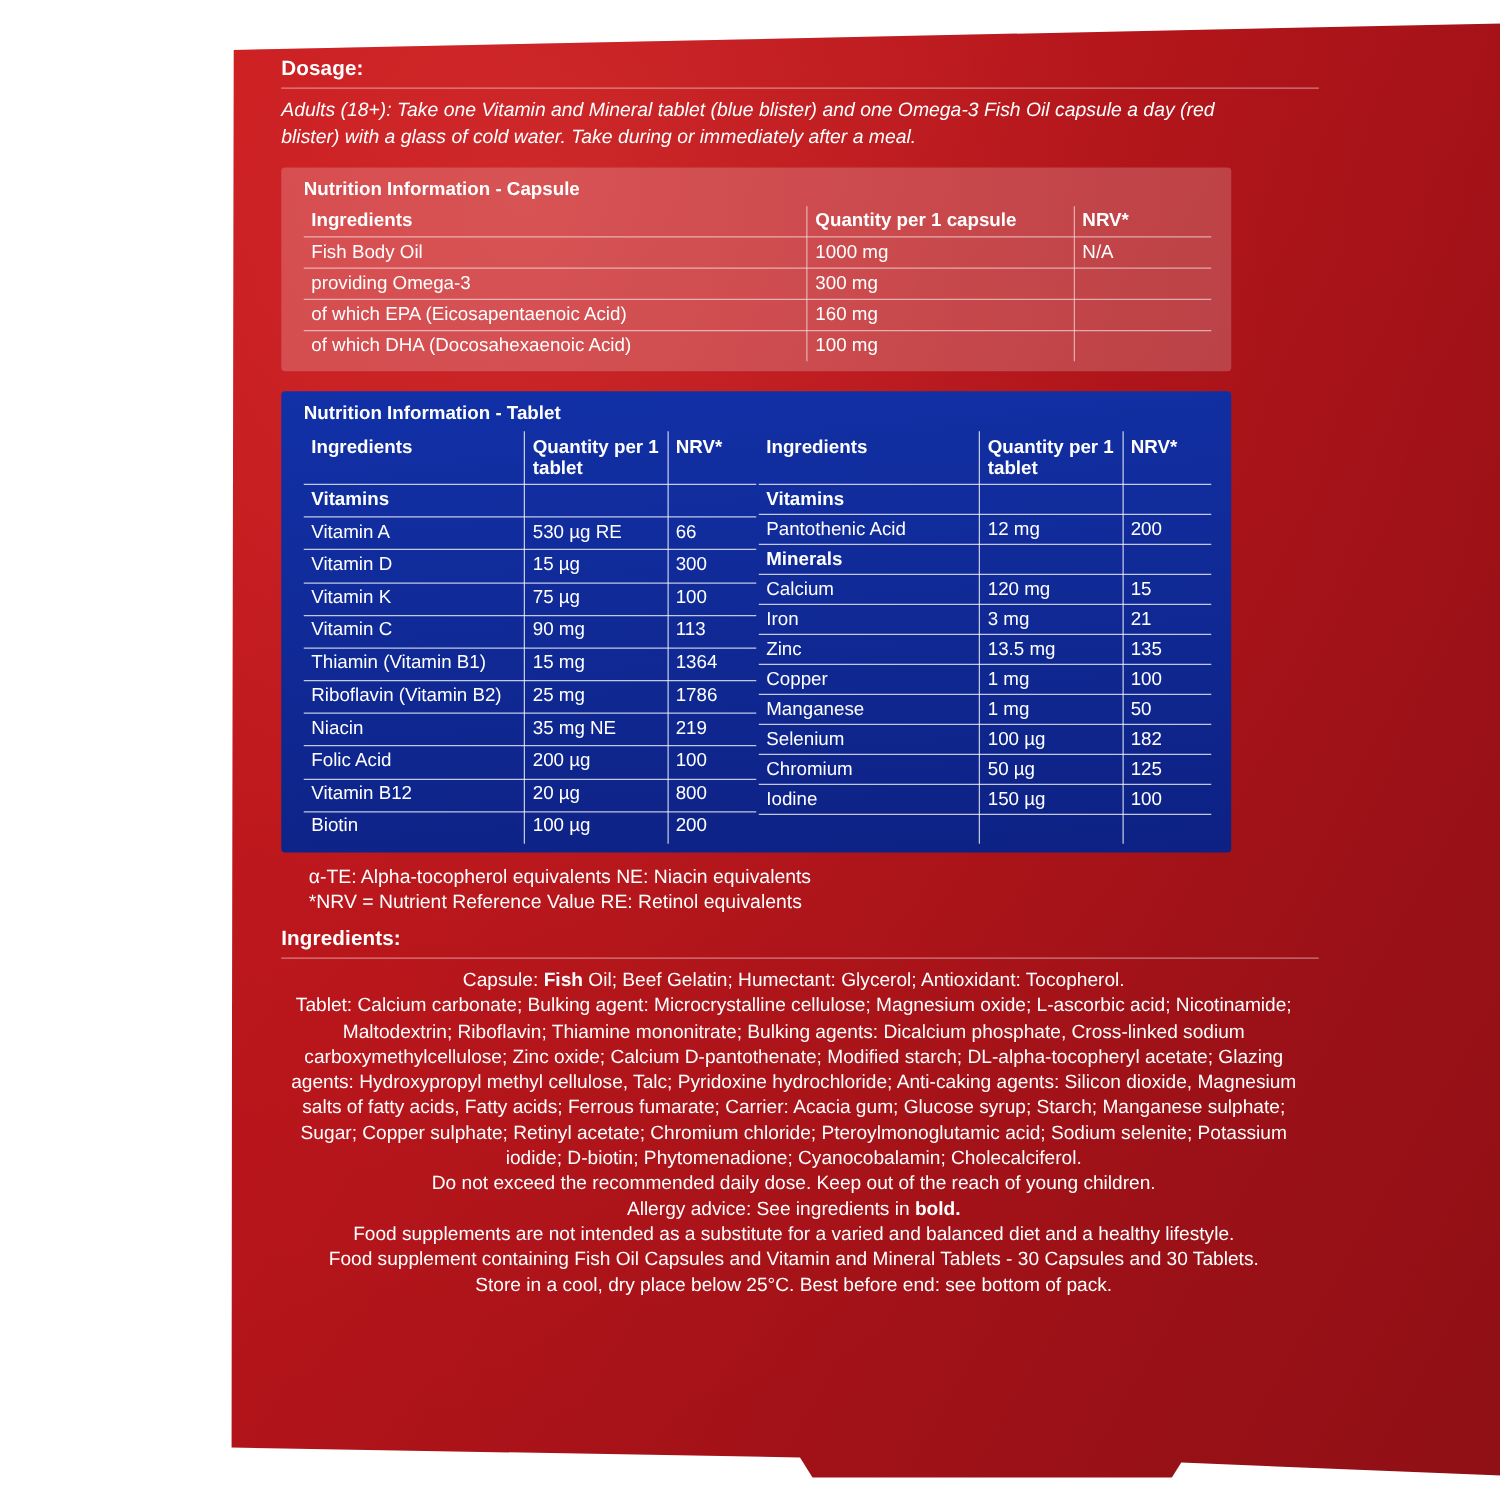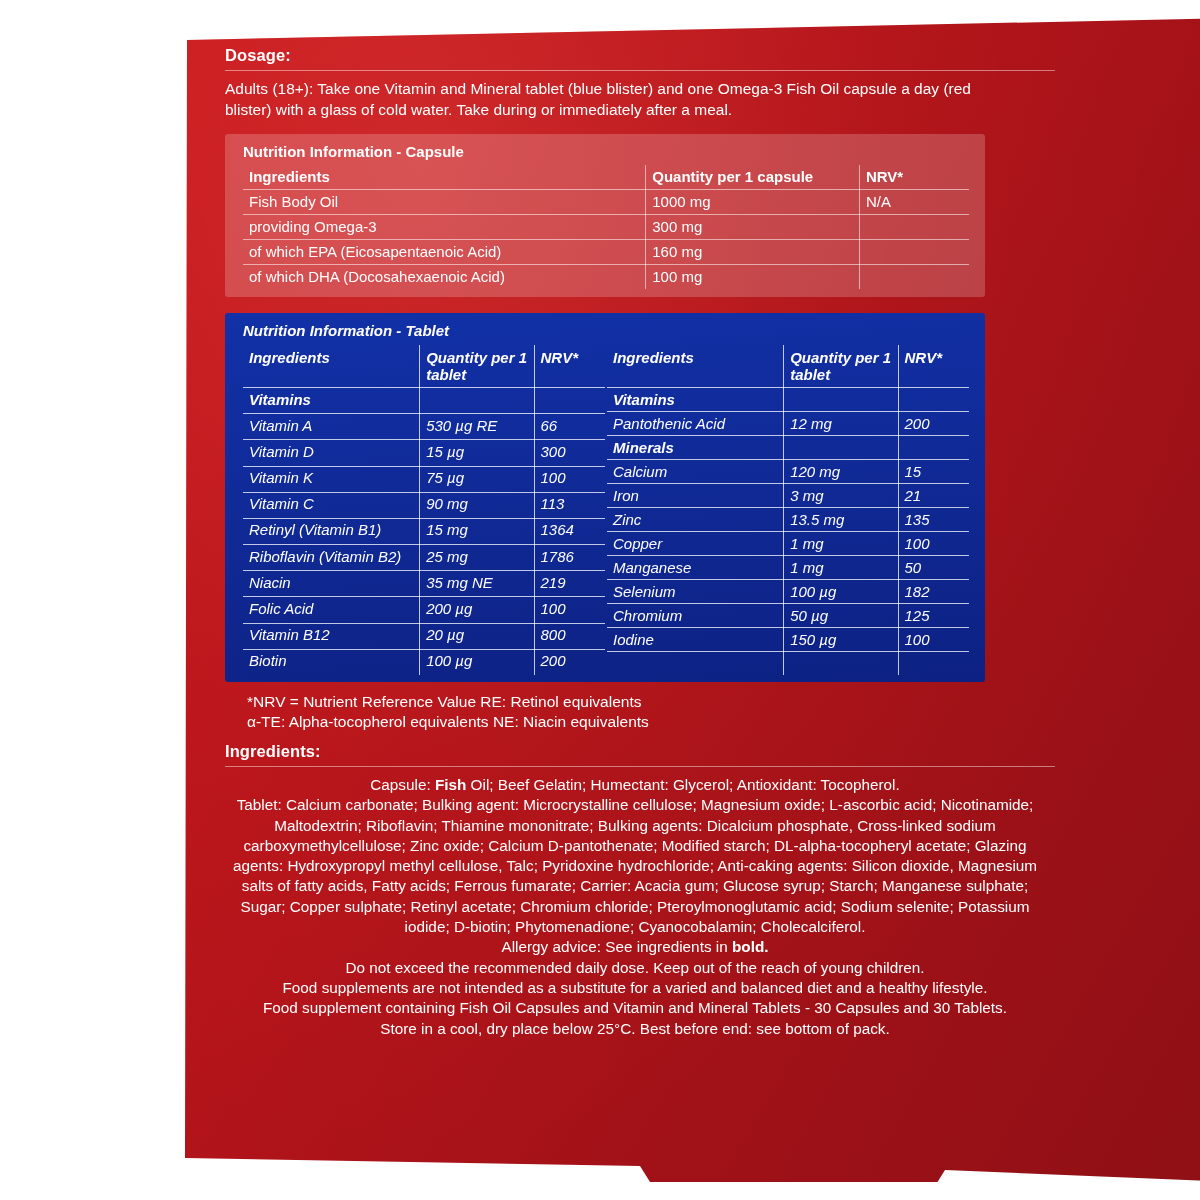--- a/index.html
+++ b/index.html
@@ -54,20 +54,21 @@
     background: rgba(255,255,255,0.45);
     margin: 0 0 8px 0;
   }
   .body-text {
     font-size: 15.5px;
     line-height: 20.5px;
     color: #ffffff;
   }
   .dosage-text {
     width: 790px;
+    font-style: italic;
   }
 
   
   .cap-table {
     margin-top: 14px;
     width: 760px;
     background: rgba(255,255,255,0.20);
     border-radius: 3px;
     padding: 6px 0 8px 0;
   }
@@ -101,21 +102,20 @@
   .cap-table .c3 { width: 102px; border-right: none; }
   .cap-table .c1 { width: 412px; }
 
   
   .tab-table {
     margin-top: 16px;
     width: 760px;
     background: linear-gradient(175deg, #1231a8 0%, #102a97 45%, #0d2183 100%);
     border-radius: 3px;
     padding: 6px 0 7px 0;
-    font-style: italic;
   }
   .tab-caption {
     font-size: 15px;
     font-weight: bold;
     padding: 3px 0 6px 18px;
     color: #ffffff;
   }
   .tab-grid {
     display: flex;
     margin-left: 18px;
@@ -242,21 +242,21 @@
               <td class="hcol1">Vitamin K</td>
               <td class="hcol2">75 µg</td>
               <td class="hcol3">100</td>
             </tr>
             <tr>
               <td class="hcol1">Vitamin C</td>
               <td class="hcol2">90 mg</td>
               <td class="hcol3">113</td>
             </tr>
             <tr>
-              <td class="hcol1">Retinyl (Vitamin B1)</td>
+              <td class="hcol1">Thiamin (Vitamin B1)</td>
               <td class="hcol2">15 mg</td>
               <td class="hcol3">1364</td>
             </tr>
             <tr>
               <td class="hcol1">Riboflavin (Vitamin B2)</td>
               <td class="hcol2">25 mg</td>
               <td class="hcol3">1786</td>
             </tr>
             <tr>
               <td class="hcol1">Niacin</td>
@@ -350,32 +350,32 @@
               <td class="hcol2"></td>
               <td class="hcol3 last"></td>
             </tr>
           </tbody>
         </table>
 
       </div>
     </div>
 
     <div class="footnote">
+      <div>α-TE: Alpha-tocopherol equivalents  NE: Niacin equivalents</div>
       <div>*NRV = Nutrient Reference Value  RE: Retinol equivalents</div>
-      <div>α-TE: Alpha-tocopherol equivalents  NE: Niacin equivalents</div>
     </div>
 
     <div class="ingredients-sec">
       <div class="sec-title">Ingredients:</div>
       <div class="hr"></div>
       <div class="ing-list">
         <p><span>Capsule: </span><b>Fish</b><span> Oil; Beef Gelatin; Humectant: Glycerol; Antioxidant: Tocopherol.</span></p>
         <p>Tablet: Calcium carbonate; Bulking agent: Microcrystalline cellulose; Magnesium oxide; L-ascorbic acid; Nicotinamide; Maltodextrin; Riboflavin; Thiamine mononitrate; Bulking agents: Dicalcium phosphate, Cross-linked sodium carboxymethylcellulose; Zinc oxide; Calcium D-pantothenate; Modified starch; DL-alpha-tocopheryl acetate; Glazing agents: Hydroxypropyl methyl cellulose, Talc; Pyridoxine hydrochloride; Anti-caking agents: Silicon dioxide, Magnesium salts of fatty acids, Fatty acids; Ferrous fumarate; Carrier: Acacia gum; Glucose syrup; Starch; Manganese sulphate; Sugar; Copper sulphate; Retinyl acetate; Chromium chloride; Pteroylmonoglutamic acid; Sodium selenite; Potassium iodide; D-biotin; Phytomenadione; Cyanocobalamin; Cholecalciferol.</p>
+        <p>Do not exceed the recommended daily dose. Keep out of the reach of young children.</p>
         <p><span>Allergy advice: See ingredients in </span><b>bold.</b></p>
-        <p>Do not exceed the recommended daily dose. Keep out of the reach of young children.</p>
         <p>Food supplements are not intended as a substitute for a varied and balanced diet and a healthy lifestyle.</p>
         <p>Food supplement containing Fish Oil Capsules and Vitamin and Mineral Tablets - 30 Capsules and 30 Tablets.</p>
         <p>Store in a cool, dry place below 25°C. Best before end: see bottom of pack.</p>
       </div>
     </div>
 
   </div>
 </div>
 
 </body></html>

